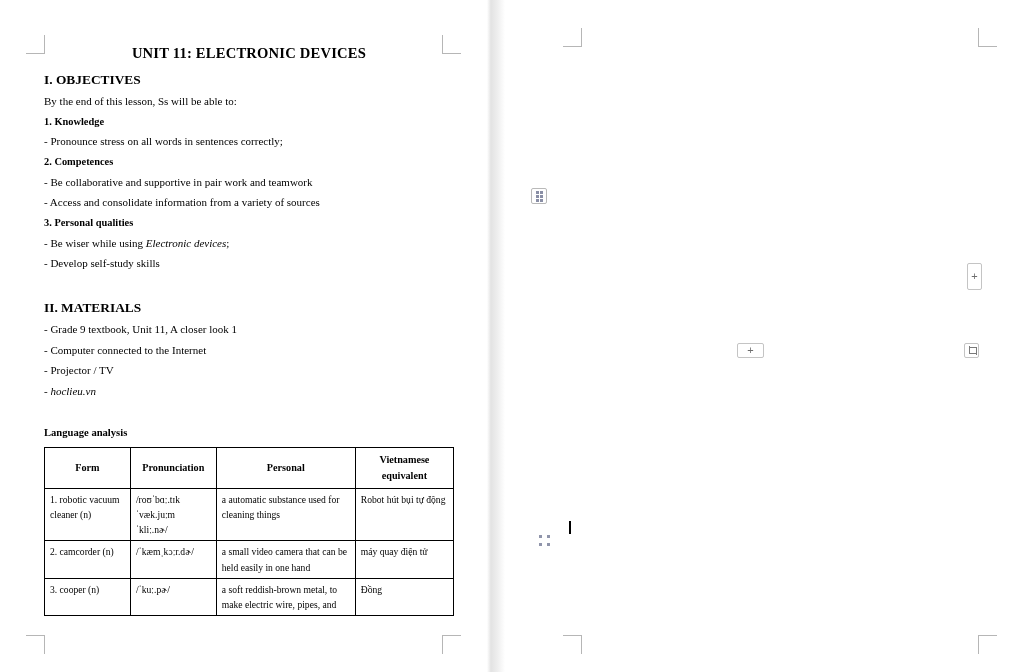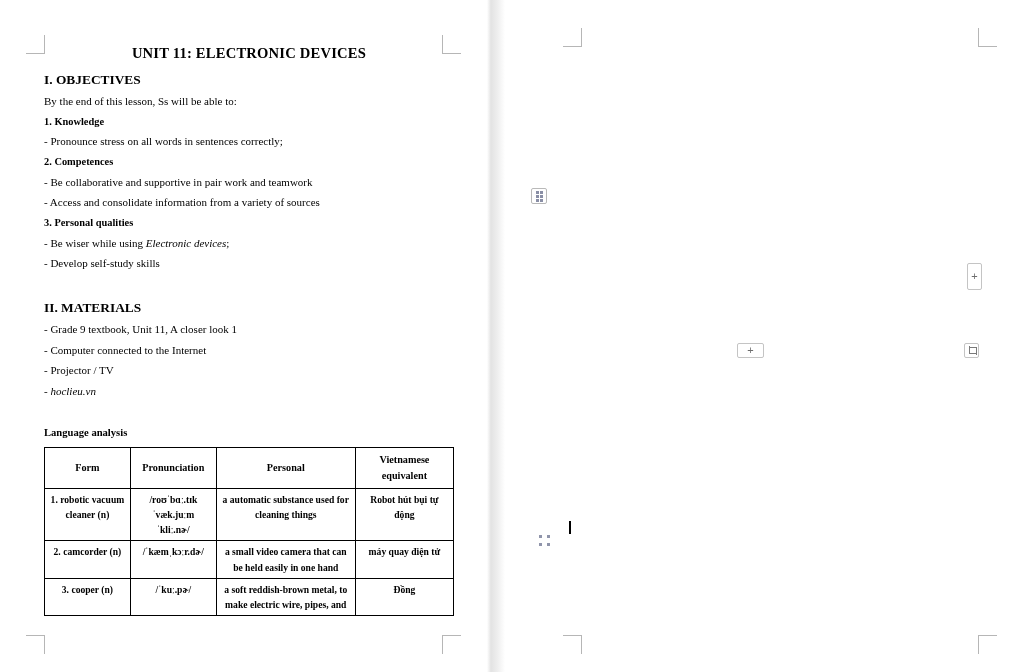--- a/index.html
+++ b/index.html
@@ -111,22 +111,22 @@
     border-collapse: collapse;
     width: 100%;
     font-size: 9.6px;
     line-height: 1.58;
     table-layout: fixed;
   }
   table.doc-table td, table.doc-table th {
     border: 1px solid #000;
     padding: 3px 5px;
     vertical-align: top;
-    font-weight: bold;
-    text-align: center;
+    font-weight: normal;
+    text-align: left;
   }
   table.doc-table th {
     font-weight: bold;
     text-align: center;
     vertical-align: middle;
     padding: 4px 4px;
   }
   td.c { text-align: center; }
 
   

